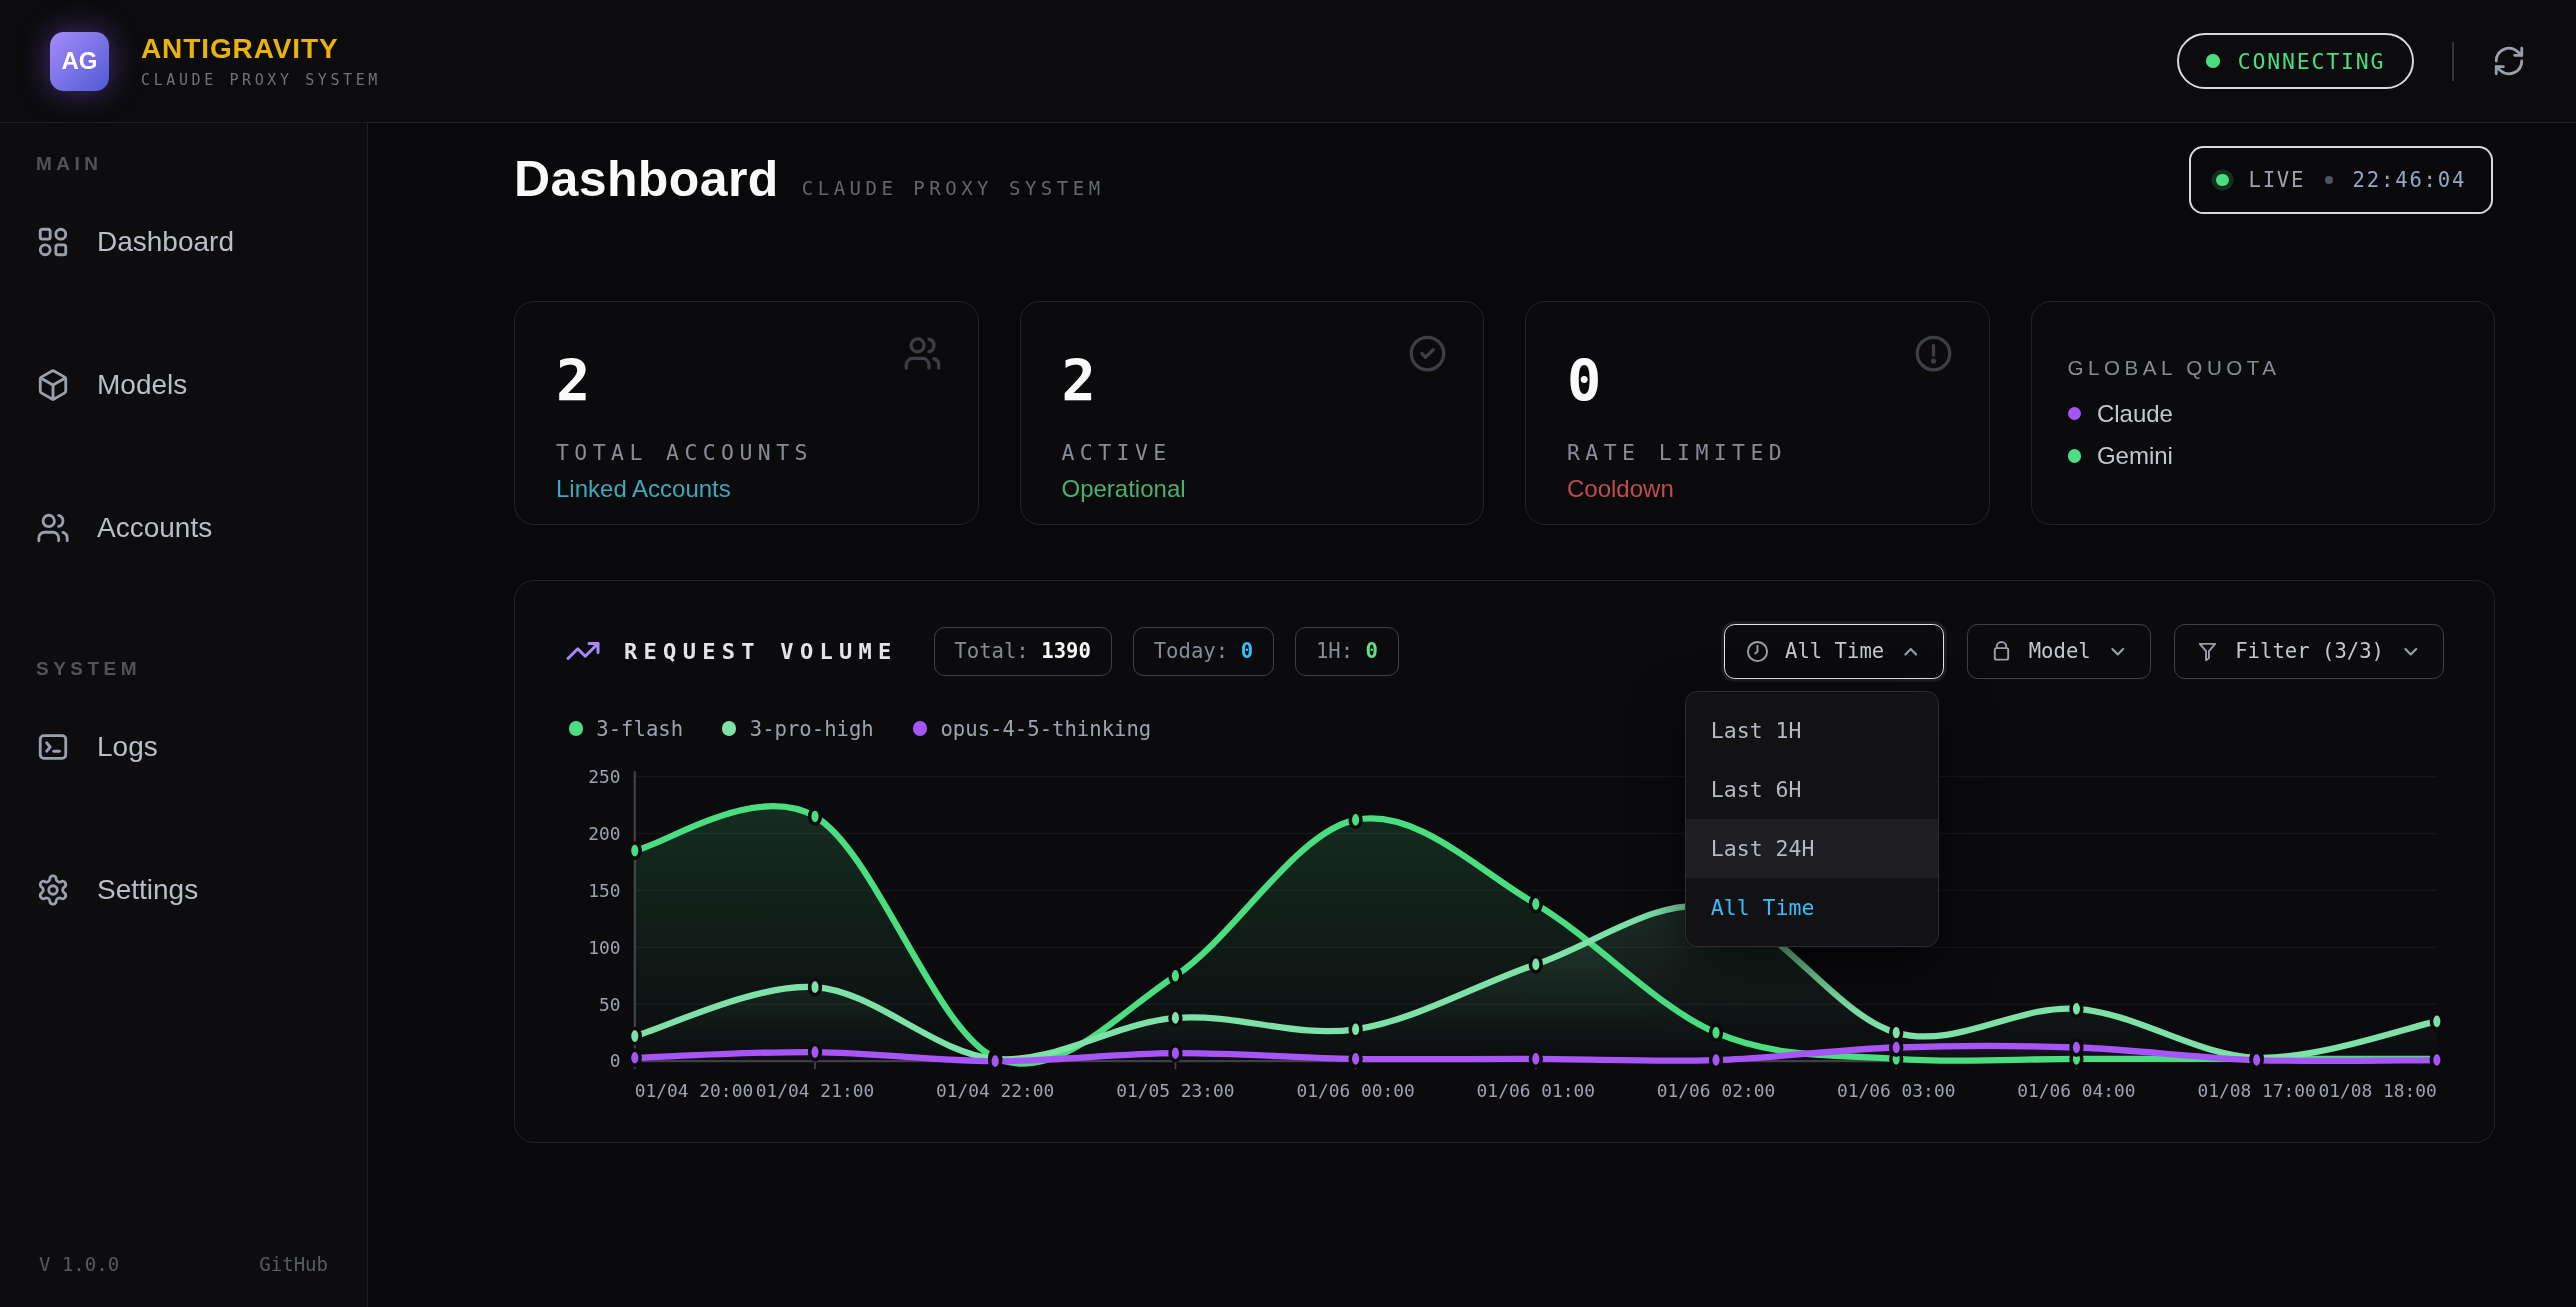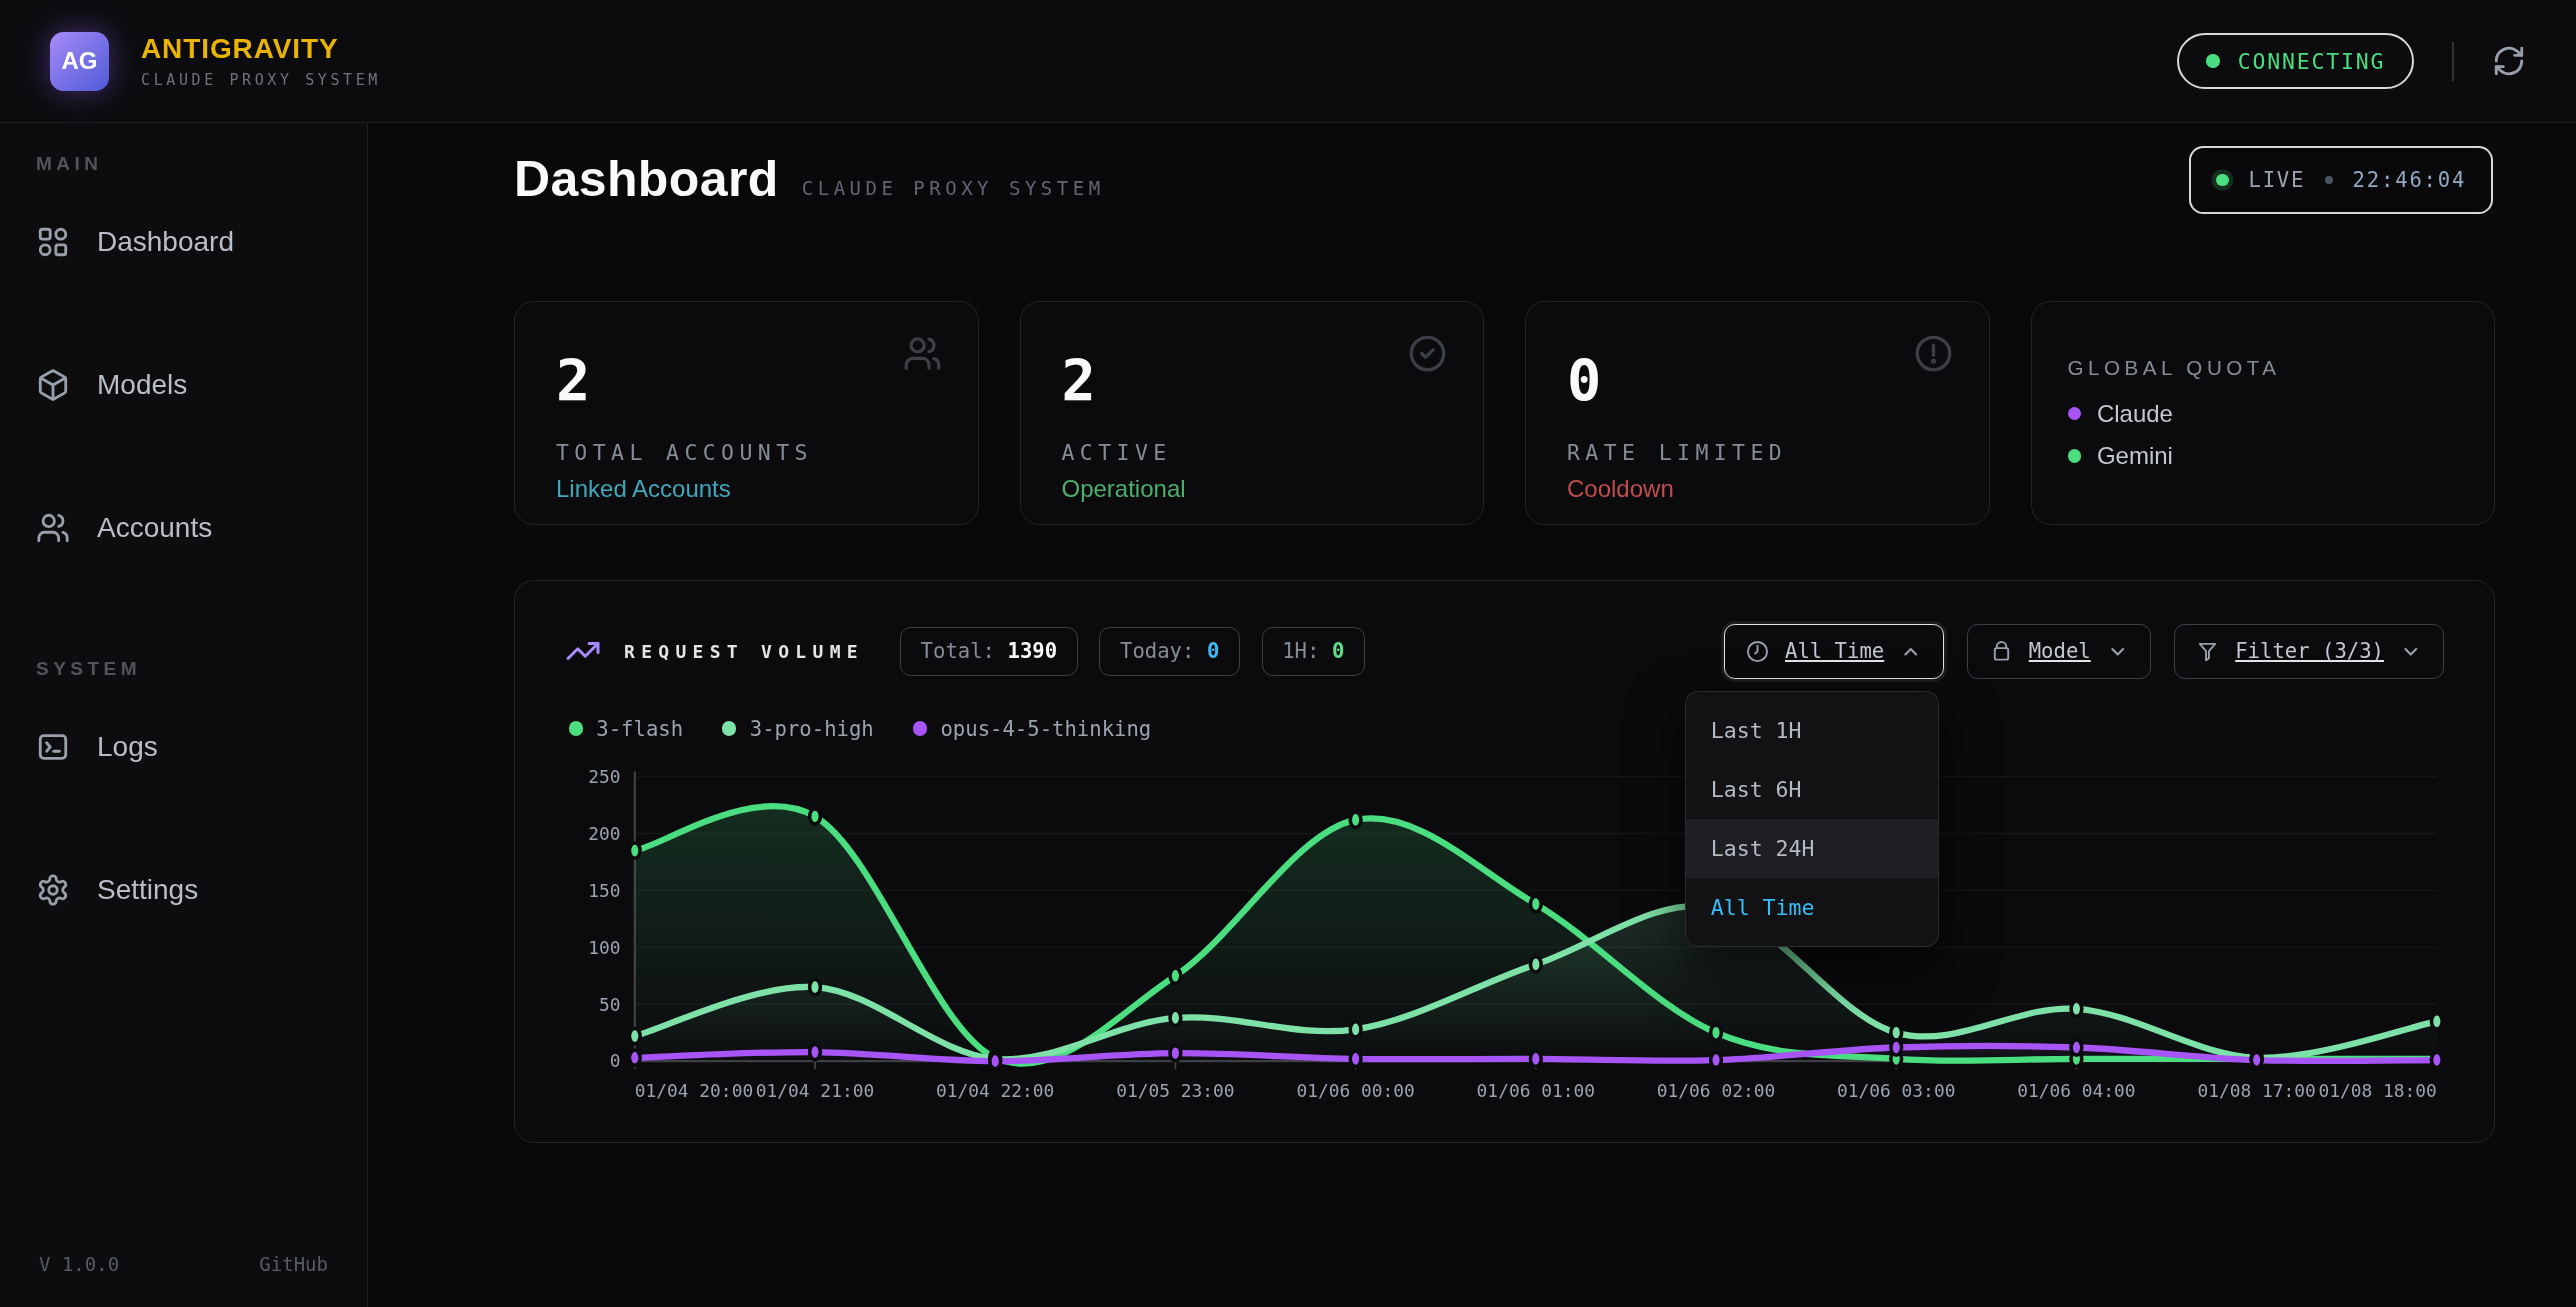--- a/index.html
+++ b/index.html
@@ -64,26 +64,26 @@
   .quota-right { display:flex; flex-direction:column; gap:14.3px; }
   .quota-title { font-family:Liberation Sans, sans-serif; font-size:20.6px; letter-spacing:4.5px; color:#868c96; margin-bottom:5.4px; }
   .quota-row { display:flex; align-items:center; gap:16px; font-size:24px; color:#c3c8d0; }
   .quota-dot { width:13.4px; height:13.4px; border-radius:50%; }
 
   
   .chart-card { margin-top:55px; background:#0b0b0e; border:1.8px solid #232329; border-radius:19.7px; padding:43px 50px 36px; }
   .chart-head { display:flex; align-items:center; }
   .chart-title-group { display:flex; align-items:center; gap:23px; }
   .trend-icon { color:#a78bfa; }
-  .chart-title { font-family:"DejaVu Sans Mono",monospace; font-weight:bold; font-size:18px; letter-spacing:6.3px; color:#e4e4e7; }
+  .chart-title { font-family:"DejaVu Sans Mono",monospace; font-weight:bold; font-size:22px; letter-spacing:6.3px; color:#e4e4e7; }
   .badge-group { display:flex; gap:21.5px; margin-left:36px; }
   .stat-badge { border:1.8px solid #3f3f46; border-radius:10.7px; padding:11.6px 19.7px;
     font-family:"DejaVu Sans Mono",monospace; font-size:20.6px; color:#868c96; display:flex; gap:12.5px; }
   .stat-badge b { font-weight:bold; }
-  .controls { margin-left:auto; display:flex; gap:23px; align-items:center;text-decoration:underline; }
+  .controls { margin-left:auto; display:flex; gap:23px; align-items:center; }
   .ctl-btn { display:flex; align-items:center; gap:16px; border:1.8px solid #3f3f46; border-radius:10.7px;
     padding:14.3px 21.5px; font-family:"DejaVu Sans Mono",monospace; font-size:20.6px; color:#c3c8d0; cursor:pointer; background:transparent; }
   .ctl-btn .icon, .ctl-btn .chev { color:#9aa0ab; }
   .ctl-wrap { position:relative; }
   .ctl-btn.active { border-color:#e4e4e7; box-shadow:0 0 0 2.7px rgba(255,255,255,.08); }
   .dropdown { position:absolute; top:calc(100% + 12.5px); right:5.4px; width:254px; background:#121215;
     border:1.8px solid #2c2c31; border-radius:12.5px; padding:9px 0; z-index:30;
     box-shadow:0 21.5px 54px rgba(0,0,0,.65); }
   .dd-item { font-family:"DejaVu Sans Mono",monospace; font-size:21.5px; color:#b4bac3; padding:17px 25px; cursor:pointer; }
   .dd-item.hovered { background:#1e1e23; }

